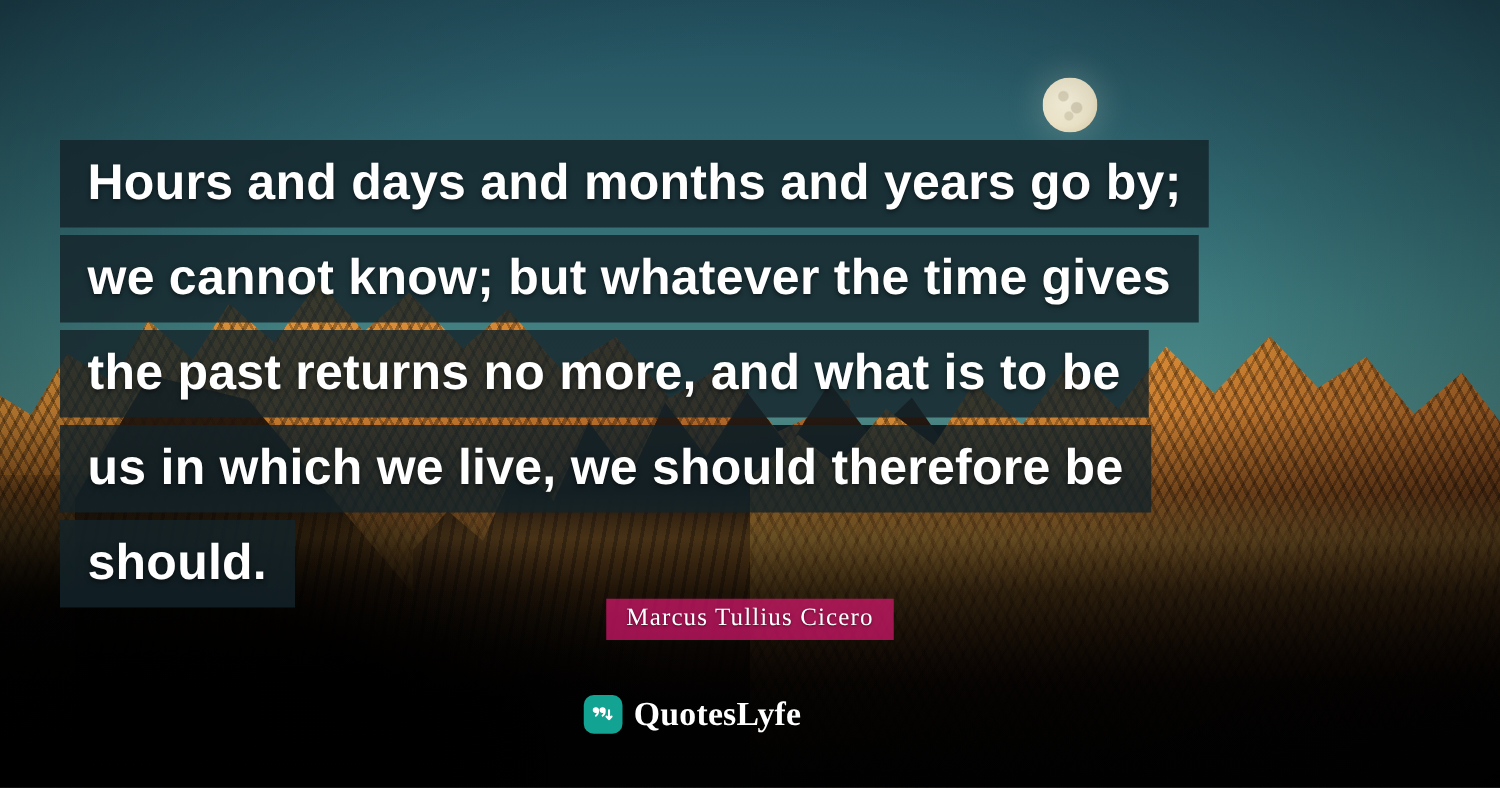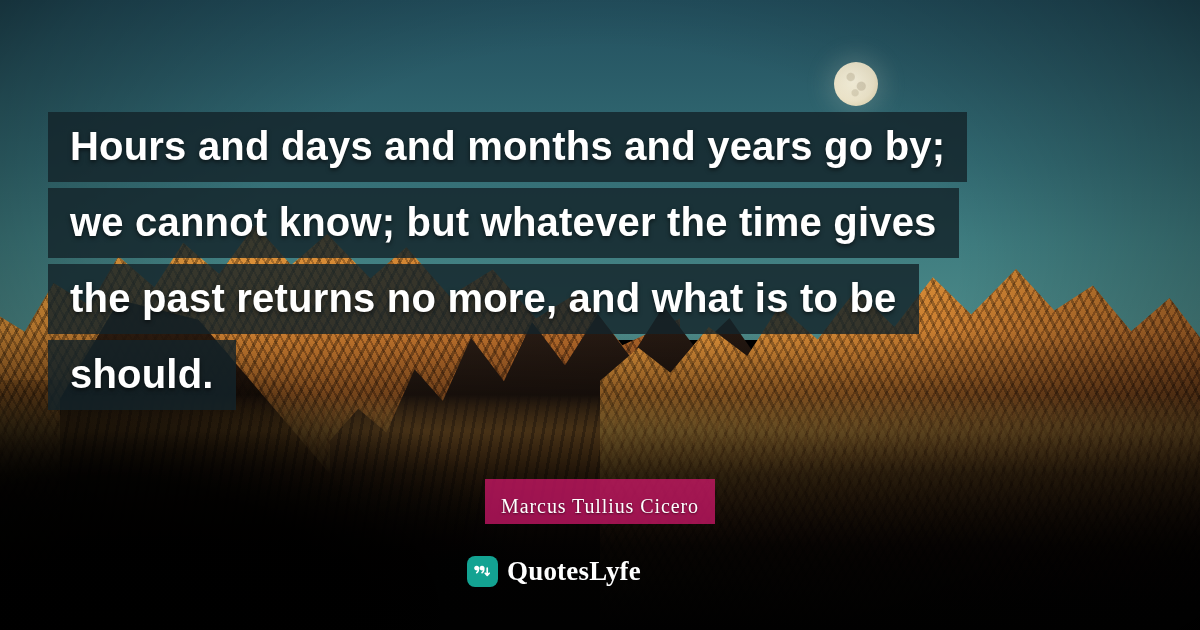--- a/index.html
+++ b/index.html
@@ -180,21 +180,21 @@
     left: 0; top: 479px; width: 1200px;
     display: flex; justify-content: center;
   }
   .author-badge {
     background: rgba(214,24,110,.72);
     color: #ffffff;
     font-family: "Liberation Serif", serif;
     font-size: 20px;
     font-weight: 400;
     letter-spacing: .9px;
-    padding: 16px 16px 6px 16px;
+    padding: 4px 16px 6px 16px;
     white-space: nowrap;
     text-shadow: 0 1px 2px rgba(0,0,0,.5);
   }
 
   
   .logo-wrap {
     position: absolute;
     left: 0; top: 556px; width: 1108px;
     display: flex; justify-content: center; align-items: center; gap: 9px;
   }
@@ -231,20 +231,21 @@
     <div class="slope-glow"></div>
     <div class="foreground-dark"></div>
     <div class="foreground-left-black"></div>
     <div class="vignette"></div>
   </div>
 
   <div class="quote-block">
     <div class="quote-line">Hours and days and months and years go by;</div>
     <div class="quote-line">we cannot know; but whatever the time gives</div>
     <div class="quote-line">the past returns no more, and what is to be</div>
+    <div class="quote-line">us in which we live, we should therefore be</div>
     <div class="quote-line">should.</div>
   </div>
 
   <div class="author-wrap">
     <div class="author-badge">Marcus Tullius Cicero</div>
   </div>
 
   <div class="logo-wrap">
     <span class="logo-mark">
       <svg width="21" height="21" viewBox="0 0 24 24" aria-hidden="true">

